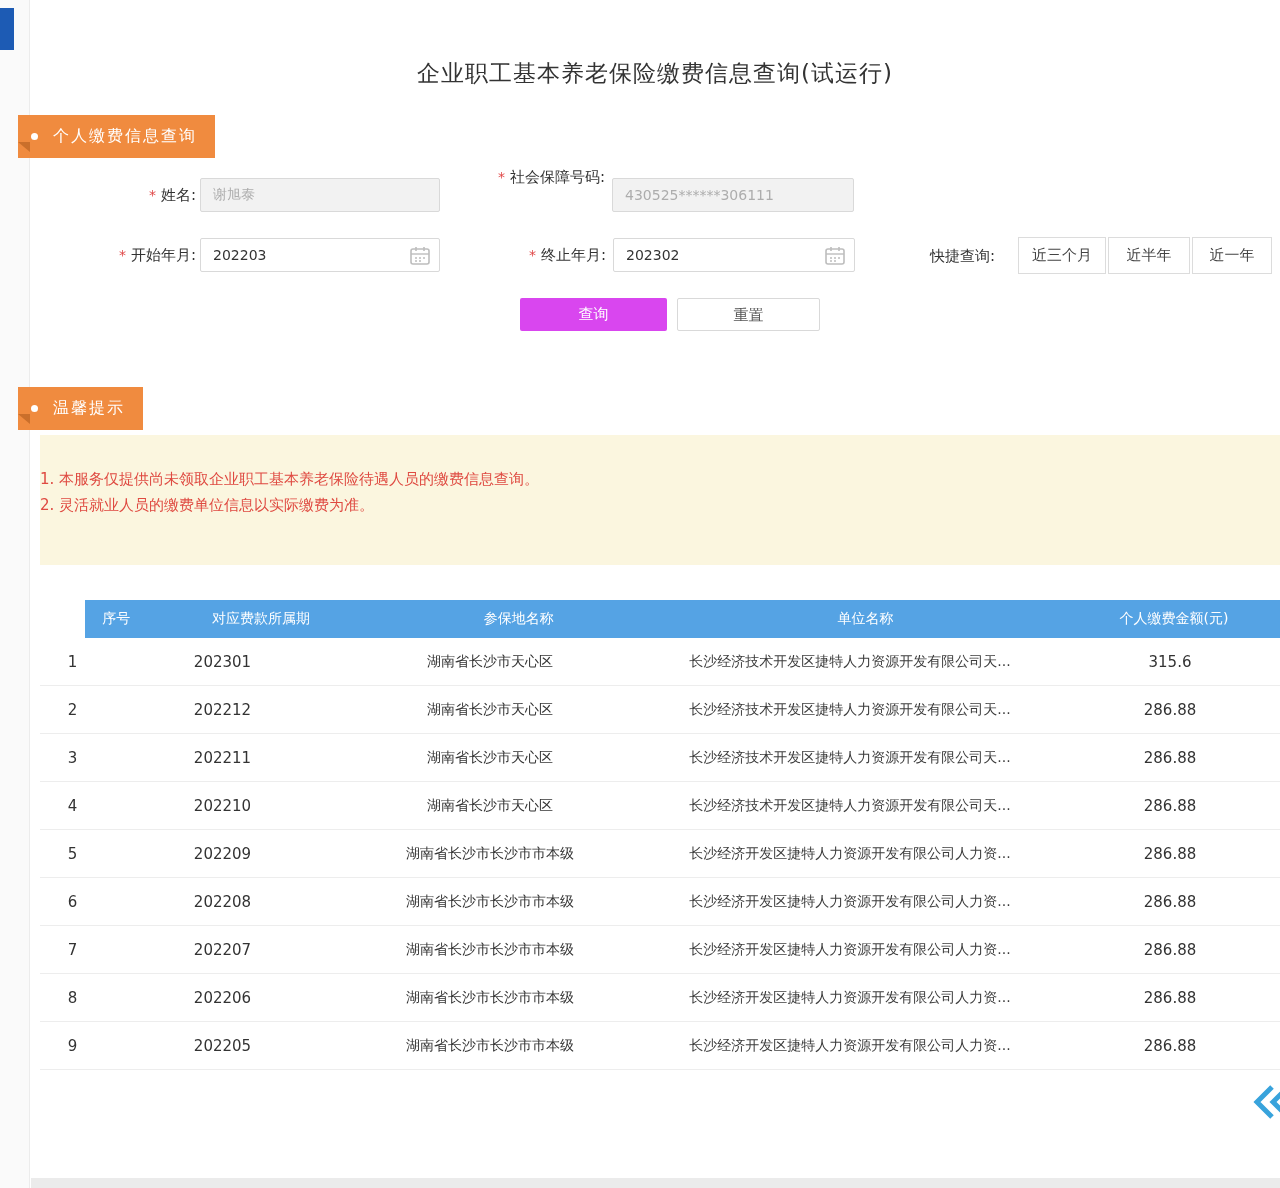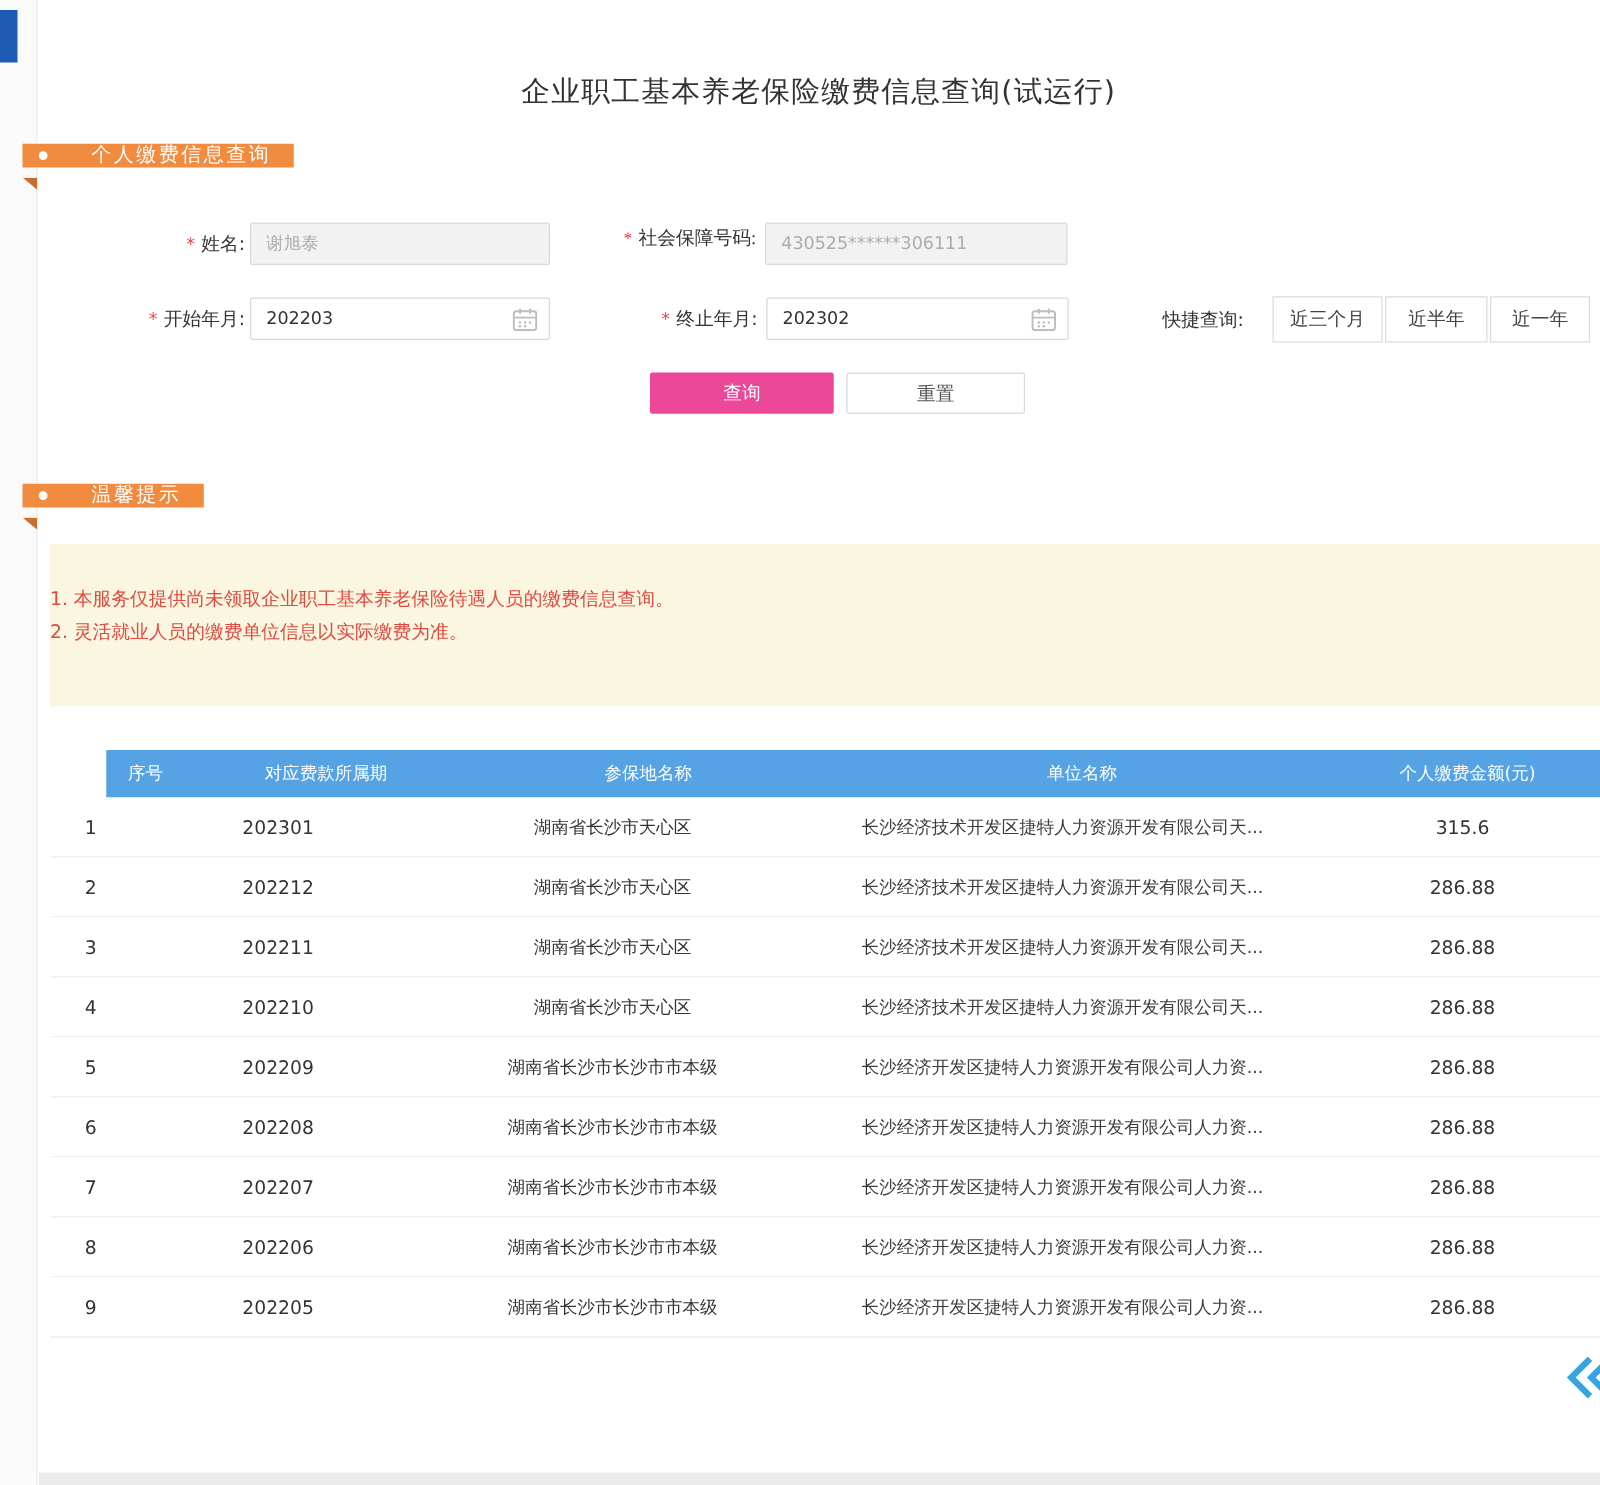--- a/index.html
+++ b/index.html
@@ -5,42 +5,42 @@
   * { margin:0; padding:0; box-sizing:border-box; }
   html,body { background:#fff; }
   body { font-family:"DejaVu Sans","Liberation Sans",sans-serif; }
   .stage { position:relative; width:1280px; height:1188px; background:#fff; overflow:hidden; }
 
   .left-strip { position:absolute; left:0; top:0; width:30px; height:1188px; background:#fafafa; border-right:1px solid #ececec; }
   .corner-tab { position:absolute; left:0; top:8px; width:14px; height:42px; background:#1d5bb4; }
 
   .page-title { position:absolute; left:30px; top:58px; width:1250px; text-align:center; font-size:23px; color:#333; letter-spacing:1px; }
 
-  .ribbon { position:absolute; left:18px; height:19px; background:#f08b3f; color:#fff; display:flex; align-items:center; padding:0 18px 0 13px; font-size:16px; letter-spacing:2px;gap:20px; }
+  .ribbon { position:absolute; left:18px; height:43px; background:#f08b3f; color:#fff; display:flex; align-items:center; padding:0 18px 0 13px; font-size:16px; letter-spacing:2px; }
   .ribbon .dot { width:7px; height:7px; border-radius:50%; background:#fff; margin-right:15px; flex:0 0 auto; }
   .ribbon-fold { position:absolute; left:18px; width:12px; height:10px; background:#ca6f2b; clip-path:polygon(0 0,100% 0,100% 100%); }
   #ribbon1 { top:115px; } #fold1 { top:142px; }
   #ribbon2 { top:387px; } #fold2 { top:414px; }
 
   .form-label { position:absolute; height:34px; line-height:34px; font-size:15px; color:#333; text-align:right; white-space:nowrap; }
   .req { color:#e04848; margin-right:5px; font-size:14px; }
   .field { position:absolute; height:34px; border:1px solid #d9d9d9; border-radius:2px; background:#fff; }
   .field input { width:100%; height:100%; border:none; outline:none; background:transparent; padding:0 12px; font-size:14px; color:#333; font-family:inherit; }
   .field.disabled { background:#f2f2f2; }
   .field.disabled input { color:#adadad; }
   .field.with-icon input { padding-right:38px; }
   .cal-icon { position:absolute; right:9px; top:7px; width:20px; height:19px; cursor:pointer; }
 
   .quick-label { position:absolute; left:930px; top:238px; height:36px; line-height:36px; font-size:15px; color:#333; }
   .quick-group { position:absolute; left:1018px; top:237px; display:flex; gap:2px; }
   .quick-btn { height:37px; line-height:35px; background:#fff; border:1px solid #dcdcdc; text-align:center; font-size:15px; color:#444; cursor:pointer; }
   .quick-btn.b0 { width:88px; } .quick-btn.b1 { width:82px; } .quick-btn.b2 { width:80px; }
 
   .btn { position:absolute; top:298px; height:33px; line-height:33px; text-align:center; font-size:15px; border-radius:2px; cursor:pointer; }
-  .btn-query { left:520px; width:147px; background:#ec4899; color:#fff; }
+  .btn-query { left:520px; width:147px; background:#d946ef; color:#fff; }
   .btn-reset { left:677px; width:143px; background:#fff; border:1px solid #d9d9d9; color:#555; }
 
   .notice-box { position:absolute; left:40px; top:435px; width:1240px; height:130px; background:#fbf6df; }
   .notice-line { font-size:15px; color:#df4a41; line-height:26px; }
   .notice-line.first { margin-top:31px; }
 
   .table { position:absolute; left:40px; top:600px; width:1240px; }
   .thead { display:flex; height:38px; background:#55a3e4; color:#fff; font-size:14px;margin-left:45px; }
   .th, .td { display:flex; align-items:center; justify-content:center; text-align:center; overflow:hidden; white-space:nowrap; }
   .c0 { width:65px; } .c1 { width:235px; } .c2 { width:300px; } .c3 { width:420px; } .c4 { width:220px; }
@@ -68,21 +68,21 @@
   </div>
   <div class="ribbon-fold" id="fold1"></div>
 
   <div class="form-label" style="left:88px; top:178px; width:108px;">
     <span class="req">*</span><span>姓名:</span>
   </div>
   <div class="field disabled" style="left:200px; top:178px; width:240px;">
     <input readonly="" value="谢旭泰" style="">
   </div>
 
-  <div class="form-label" style="left:455px; top:174px; width:150px;font-family:Liberation Serif, serif;">
+  <div class="form-label" style="left:455px; top:160px; width:150px;">
     <span class="req">*</span><span>社会保障号码:</span>
   </div>
   <div class="field disabled" style="left:612px; top:178px; width:242px;">
     <input readonly="" value="430525******306111" style="">
   </div>
 
   <div class="form-label" style="left:83px; top:238px; width:113px;">
     <span class="req">*</span><span>开始年月:</span>
   </div>
   <div class="field with-icon" style="left:200px; top:238px; width:240px;">

